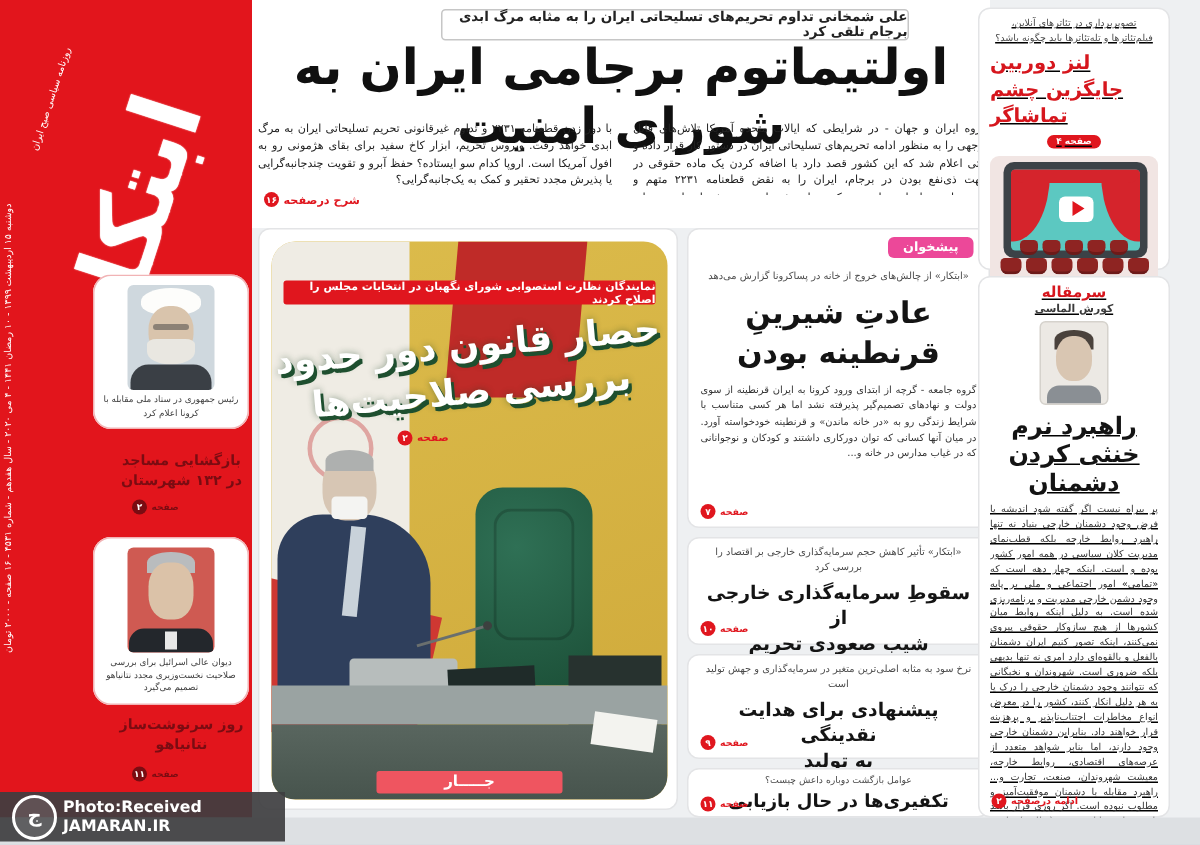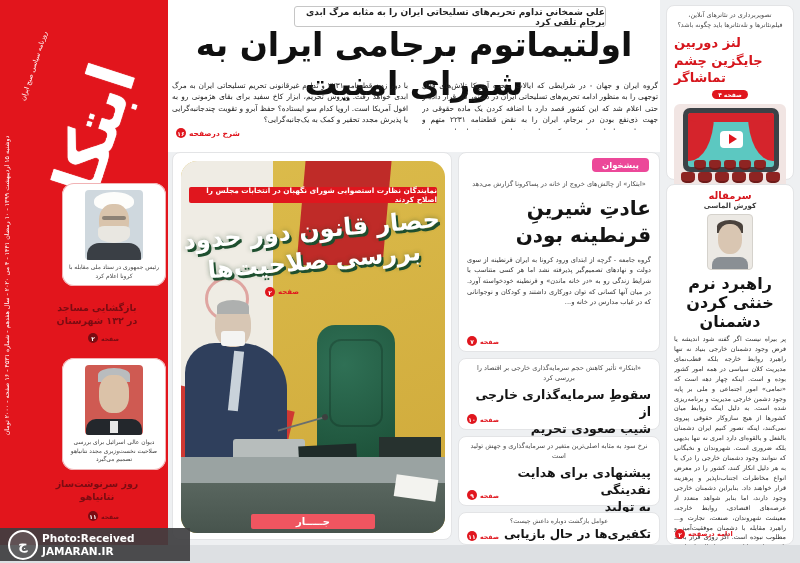--- a/index.html
+++ b/index.html
@@ -82,26 +82,26 @@
   .monitor2{position:absolute;left:198px;top:276px;width:62px;height:46px;background:#27322f;z-index:5;}
   .paper{position:absolute;left:214px;top:316px;width:42px;height:22px;background:#f3f3ef;transform:rotate(8deg);z-index:6;}
   .desk-front{position:absolute;left:0;right:0;top:322px;height:50px;background:linear-gradient(#59665f,#47544d);z-index:5;}
   .ribbon{position:absolute;left:70px;bottom:4px;width:124px;height:15px;background:#ef5560;border-radius:2px;z-index:7;
           display:flex;align-items:center;justify-content:center;color:#fff;font-size:10px;font-weight:bold;text-align:right;}
   
   .mcard{left:458px;width:202px;padding:5px 8px;}
   .tab{position:absolute;right:10px;top:5px;background:#ec4899;color:#fff;font-size:8.5px;font-weight:bold;
        padding:2px 10px;border-radius:4px;}
   .mk{font-size:6.6px;color:#4a4a4a;text-align:center;line-height:1.5;}
-  .mh{font-weight:900;color:#141414;text-align:right;line-height:1.35;}
+  .mh{font-weight:900;color:#141414;text-align:center;line-height:1.35;}
   .mbody{font-size:6.6px;line-height:1.6;color:#333;text-align:justify;overflow:hidden;}
   .mbadge{position:absolute;left:8px;bottom:5px;display:flex;align-items:center;gap:3px;
           color:#e0161e;font-size:6.3px;font-weight:bold;direction:rtl;}
   
-  .rcard{left:666px;width:128px;padding:5px 7px;}
+  .rcard{left:652px;width:128px;padding:5px 7px;text-decoration:underline;}
   .cul-head{color:#d6161d;font-weight:900;font-size:13px;line-height:1.35;text-align:left;}
   .pill{margin:3px auto 0 auto;width:36px;background:#e0161e;color:#fff;border-radius:7px;
         font-size:6px;font-weight:bold;display:flex;justify-content:center;gap:2px;padding:1px 0;}
   .stage{position:relative;margin-top:5px;height:96px;background:#f1e5e3;border-radius:6px;overflow:hidden;}
   .phone{position:absolute;left:9px;top:4px;width:96px;height:64px;background:#3c4247;border-radius:7px;}
   .screen{position:absolute;left:5px;top:5px;right:5px;bottom:5px;background:#5cc8c1;border-radius:3px;overflow:hidden;}
   .valance{position:absolute;left:0;top:0;width:100%;height:9px;background:#d5242c;border-radius:0 0 8px 8px;}
   .curt-l{position:absolute;left:0;top:0;width:26px;height:48px;background:#d5242c;border-radius:0 0 95% 0;}
   .curt-r{position:absolute;right:0;top:0;width:26px;height:48px;background:#d5242c;border-radius:0 0 0 95%;}
   .play{position:absolute;left:32px;top:18px;width:23px;height:17px;background:#fff;border-radius:4px;
@@ -112,21 +112,21 @@
   .seat{background:#8e2422;border-bottom:2px solid #6d1a19;border-radius:3px 3px 5px 5px;}
   .s1{width:12px;height:8px;} .s2{width:14px;height:9px;} .s3{width:16px;height:10px;}
   .ed-label{color:#d6161d;font-weight:bold;font-size:10px;text-align:center;}
   .ed-author{color:#3a3a3a;font-size:7.2px;text-align:center;font-weight:bold;}
   .ed-photo{position:relative;width:44px;height:54px;margin:4px auto;overflow:hidden;}
   .ed-head{font-size:16px;font-weight:900;color:#141414;text-align:center;}
   .ed-body{margin-top:4px;font-size:6.4px;line-height:1.55;color:#2e2e2e;text-align:justify;height:240px;overflow:hidden;}
   .ed-more{position:absolute;left:8px;bottom:5px;display:flex;align-items:center;gap:3px;color:#e0161e;
            font-size:6.5px;font-weight:bold;direction:rtl;}
   
-  .rail-h1{left:40px;width:114px;text-align:center;}
+  .rail-h1{left:64px;width:114px;text-align:center;}
   
   .credit{left:0;top:528px;width:190px;height:33px;background:rgba(62,62,64,.92);display:flex;align-items:center;z-index:9;}
   .credit-logo{width:26px;height:26px;margin:0 4px 0 8px;border:2px solid #fff;border-radius:50%;
                color:#fff;font-size:13px;display:flex;align-items:center;justify-content:center;font-weight:bold;background:rgba(255,255,255,.12);}
   .credit-txt{color:#fff;font-weight:bold;font-size:10.5px;line-height:1.2;font-family:"DejaVu Sans",sans-serif;}
   .bottom-strip{left:0;top:545px;width:800px;height:18px;background:#dde0e3;}
 </style>
 </head>
 <body>
 

